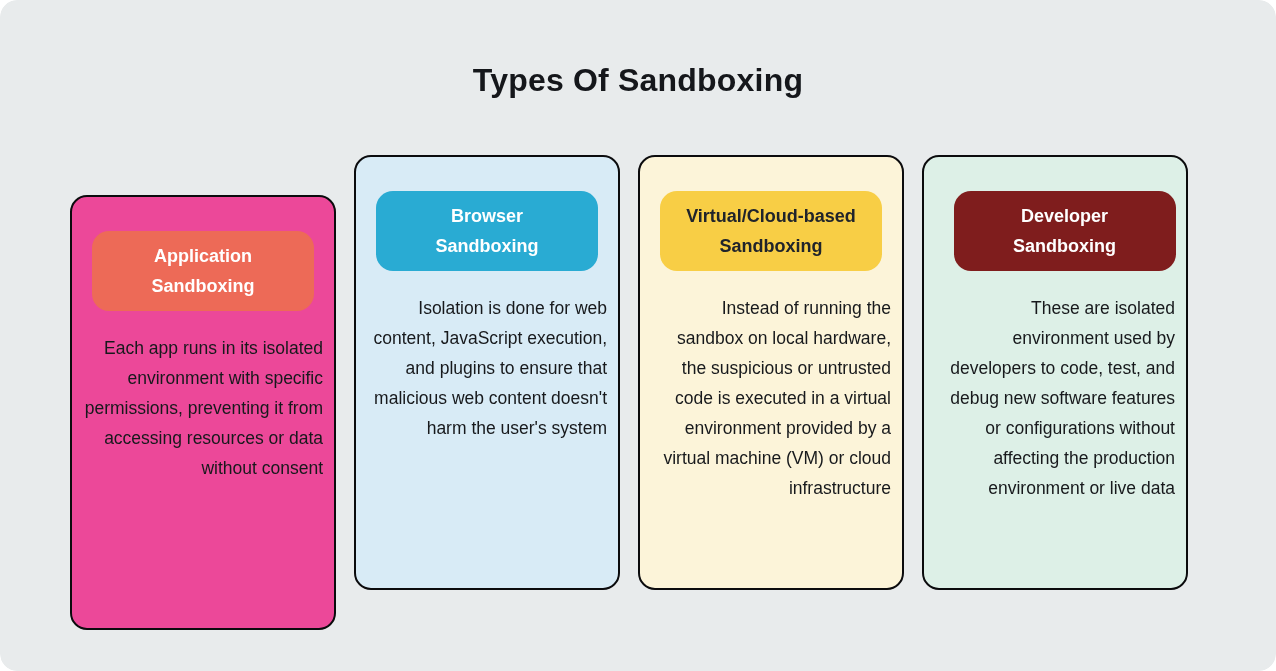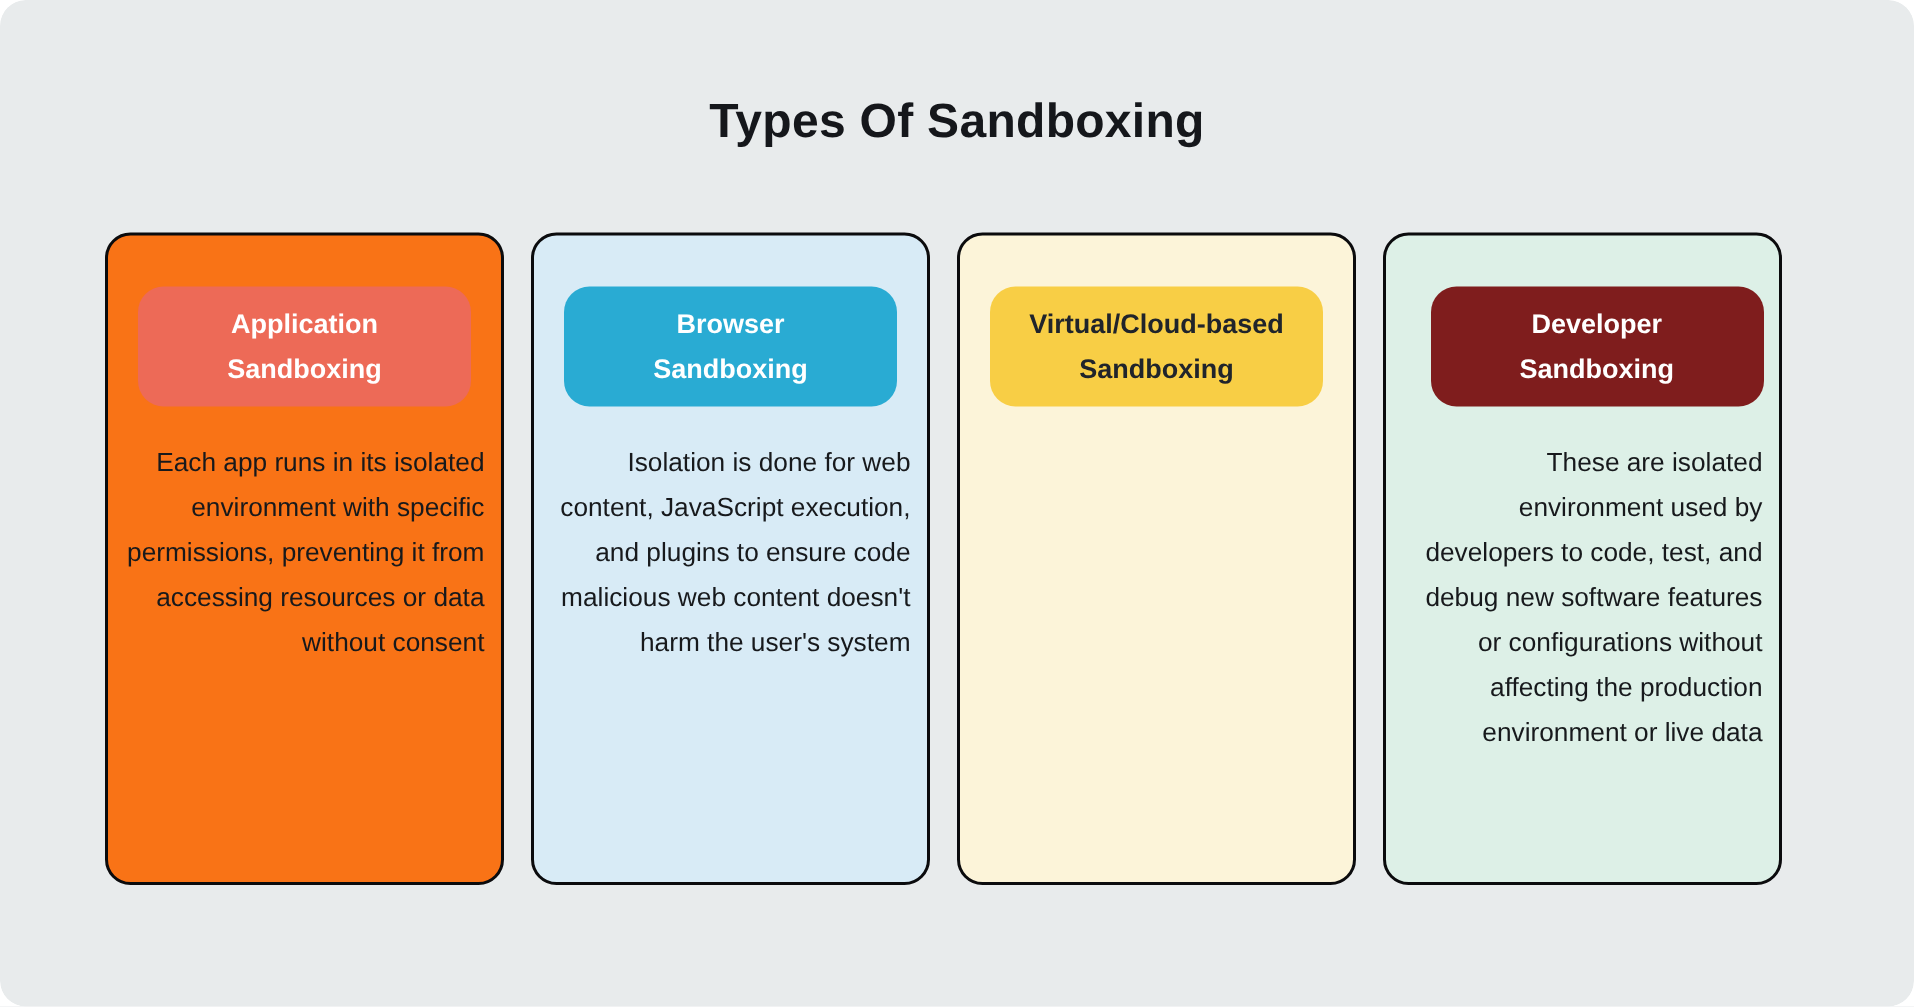--- a/index.html
+++ b/index.html
@@ -61,38 +61,39 @@
 </style>
 </head>
 <body>
 
 <div class="page" style="background-color: rgb(232, 235, 236);">
 
   <h1 class="page-title">Types Of Sandboxing</h1>
 
   <div class="cards-row">
 
-    <div class="card" style="background-color: #f97316;">
+    <div class="card" style="background-color: #ec4899; margin-top: 40px;">
       <div class="card-header" style="background-color: rgb(237, 106, 87); color: rgb(255, 255, 255);">
         <span>Application Sandboxing</span>
       </div>
       <p class="card-desc">Each app runs in its isolated environment with specific permissions, preventing it from accessing resources or data without consent</p>
     </div>
 
     <div class="card" style="background-color: rgb(216, 235, 246);">
       <div class="card-header" style="background-color: rgb(41, 171, 211); color: rgb(255, 255, 255); align-items: center;">
         <span>Browser Sandboxing</span>
       </div>
-      <p class="card-desc">Isolation is done for web content, JavaScript execution, and plugins to ensure code malicious web content doesn't harm the user's system</p>
+      <p class="card-desc">Isolation is done for web content, JavaScript execution, and plugins to ensure that malicious web content doesn't harm the user's system</p>
     </div>
 
     <div class="card" style="background-color: rgb(252, 244, 217);">
       <div class="card-header" style="background-color: rgb(248, 206, 69); color: rgb(32, 36, 43);">
         <span>Virtual/Cloud-based Sandboxing</span>
       </div>
+      <p class="card-desc">Instead of running the sandbox on local hardware, the suspicious or untrusted code is executed in a virtual environment provided by a virtual machine (VM) or cloud infrastructure</p>
     </div>
 
     <div class="card" style="background-color: rgb(221, 240, 231);">
       <div class="card-header" style="background-color: #7f1d1d; color: rgb(255, 255, 255); margin-left: 19px;">
         <span>Developer Sandboxing</span>
       </div>
       <p class="card-desc">These are isolated environment used by developers to code, test, and debug new software features or configurations without affecting the production environment or live data</p>
     </div>
 
   </div>

